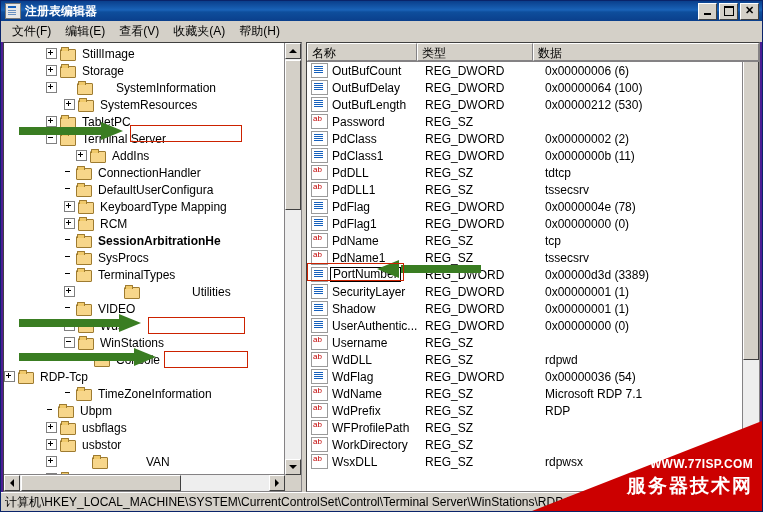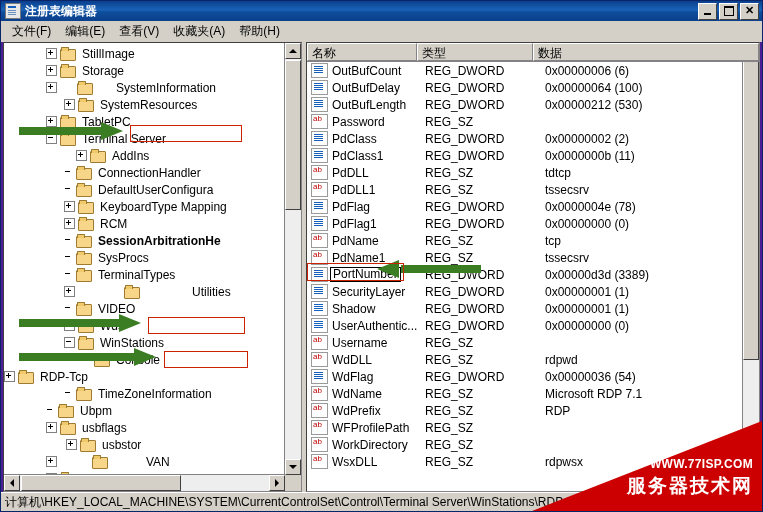--- a/index.html
+++ b/index.html
@@ -367,21 +367,21 @@
           <div class="trow" style="padding-left: 42px;">
             <span class="expander none"></span>
             <span class="folder"></span>
             <span class="tlabel">Ubpm</span>
           </div>
           <div class="trow" style="padding-left: 42px;">
             <span class="expander plus"></span>
             <span class="folder"></span>
             <span class="tlabel">usbflags</span>
           </div>
-          <div class="trow" style="padding-left: 42px; margin-left: 20px;">
+          <div class="trow" style="padding-left: 42px;">
             <span class="expander plus"></span>
             <span class="folder"></span>
             <span class="tlabel">usbstor</span>
           </div>
           <div class="trow" style="padding-left: 42px; gap: 32px;">
             <span class="expander plus"></span>
             <span class="folder"></span>
             <span class="tlabel">VAN</span>
           </div>
           <div class="trow" style="padding-left: 42px;">

